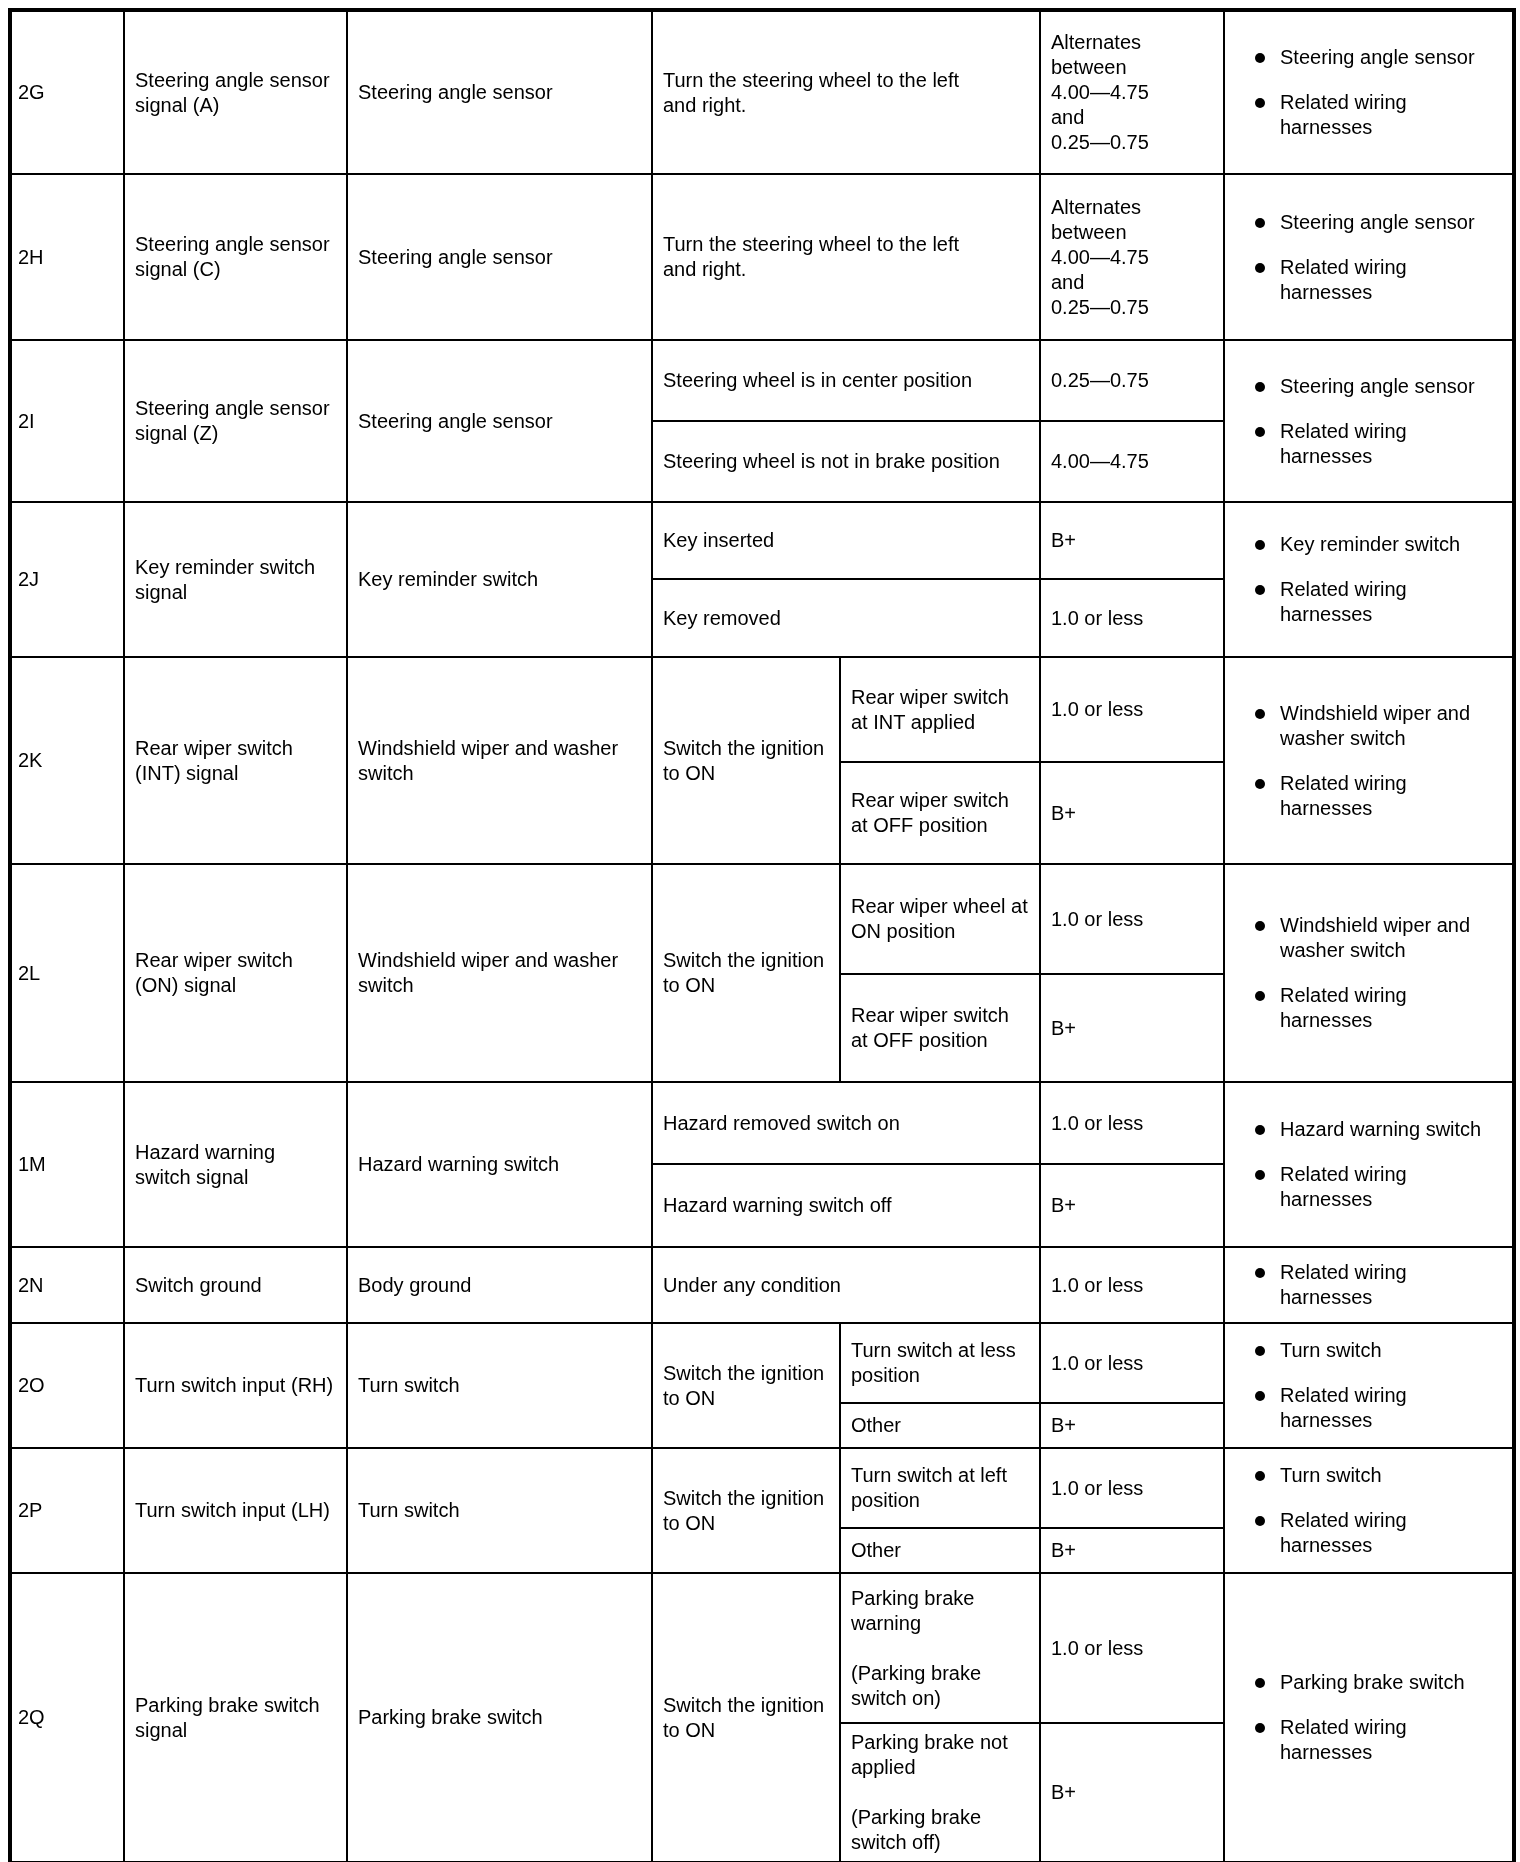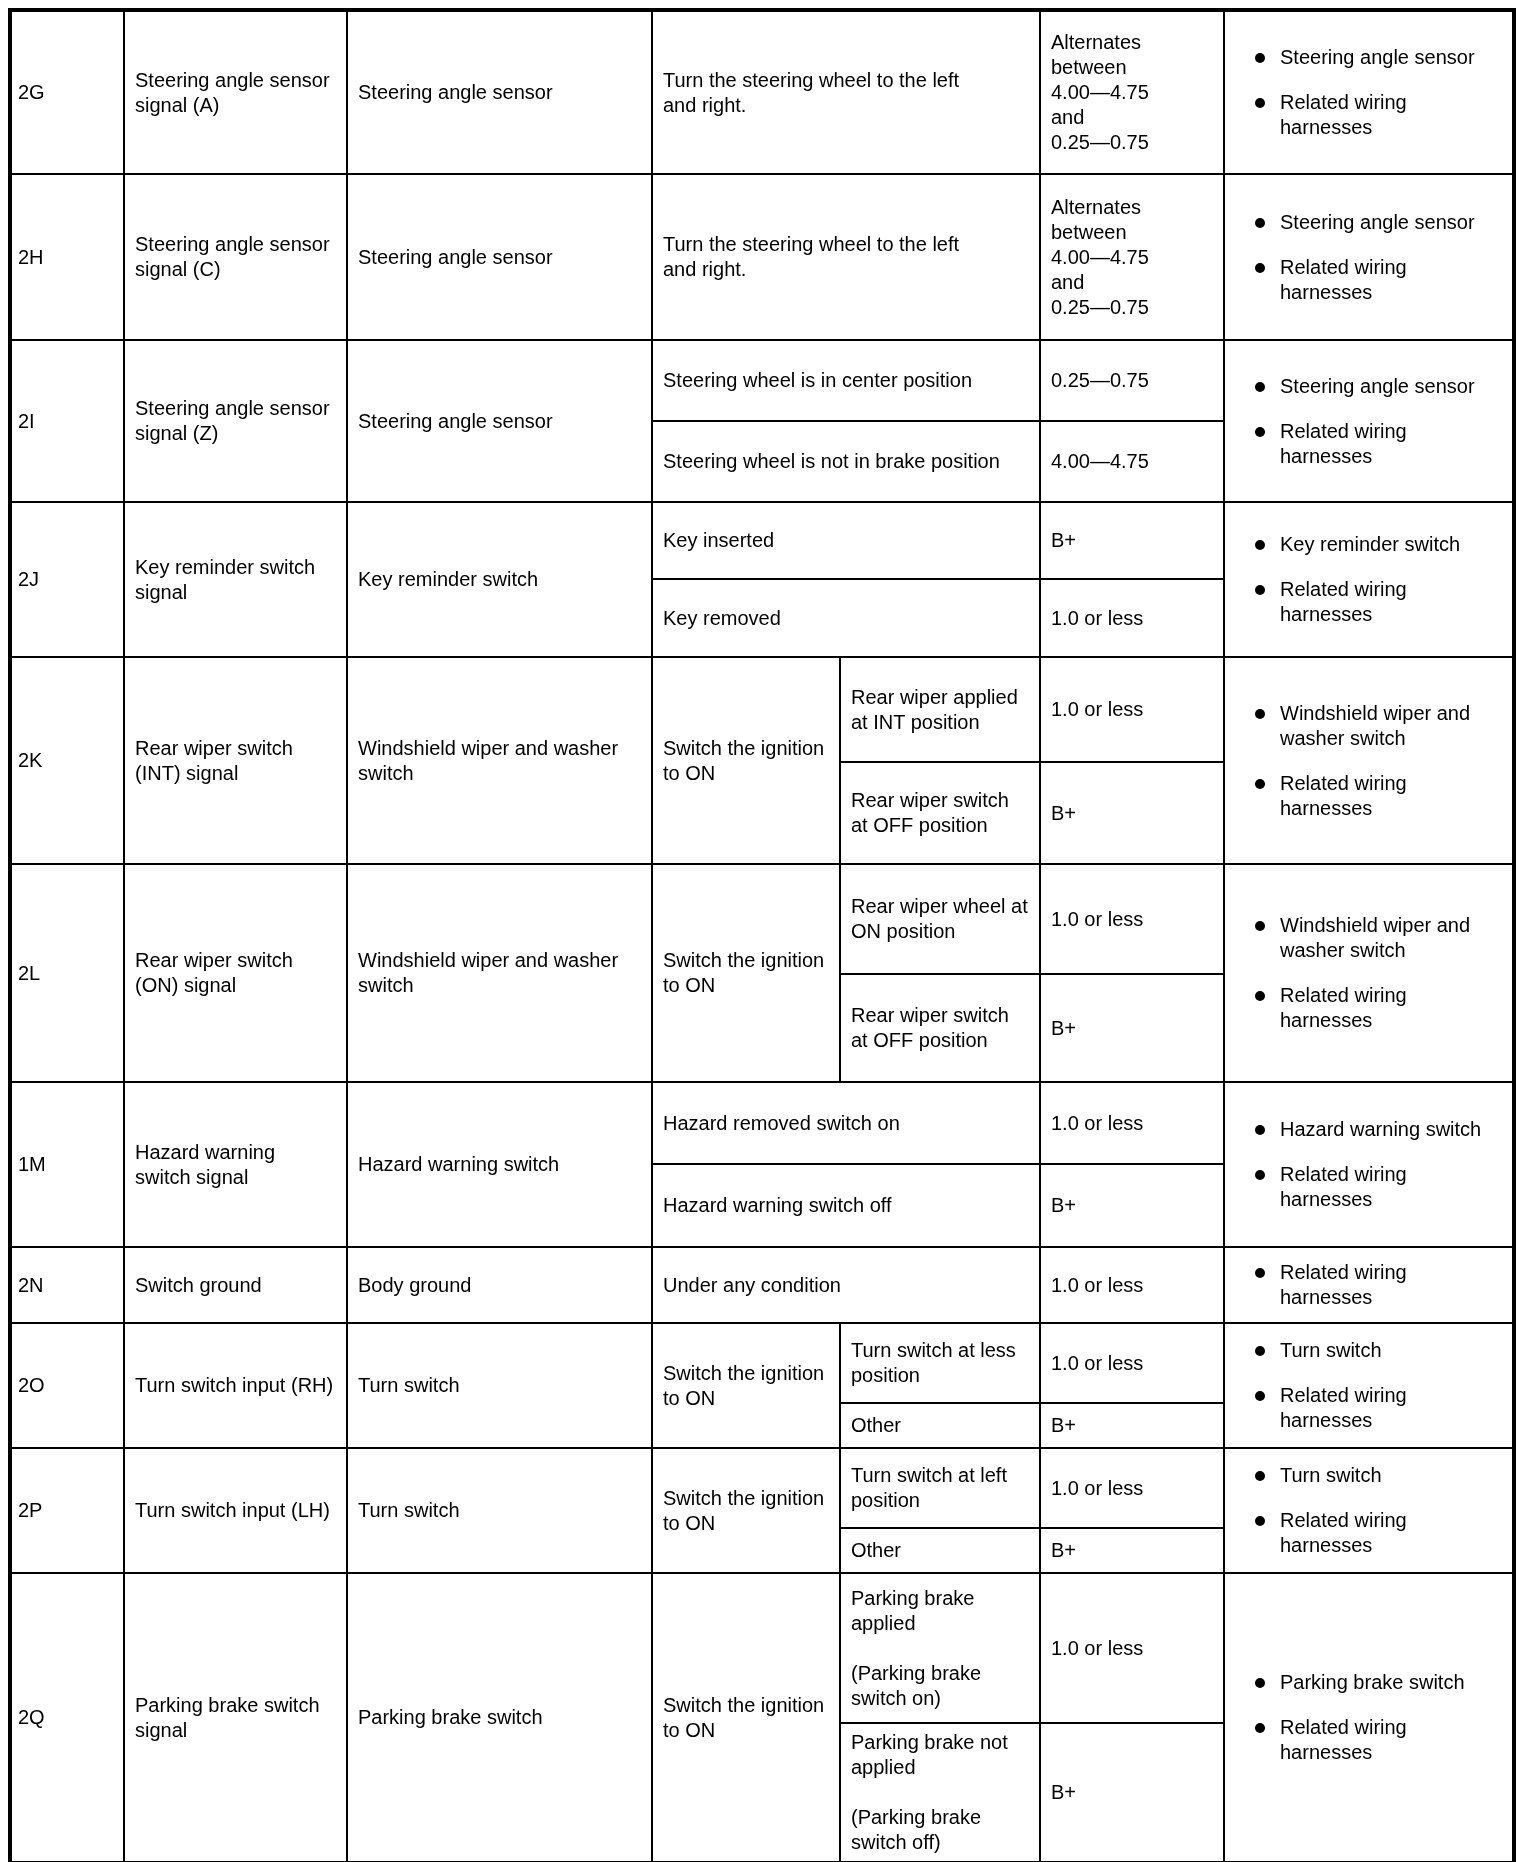--- a/index.html
+++ b/index.html
@@ -153,21 +153,21 @@
   <tr style="height:78px">
     <td class="cond" colspan="2">Key removed</td>
     <td class="val">1.0 or less</td>
   </tr>
 
   <tr style="height:105px">
     <td class="term" rowspan="2">2K</td>
     <td class="signal" rowspan="2">Rear wiper switch (INT) signal</td>
     <td class="comp" rowspan="2">Windshield wiper and washer switch</td>
     <td class="cond-main" rowspan="2">Switch the ignition to ON</td>
-    <td class="cond-sub">Rear wiper applied at INT position</td>
+    <td class="cond-sub">Rear wiper switch at INT applied</td>
     <td class="val">1.0 or less</td>
     <td class="causes" rowspan="2">
       <div class="cause">
               <span class="bullet"></span>
               <span class="cause-text">Windshield wiper and washer switch</span>
             </div>
       <div class="cause">
               <span class="bullet"></span>
               <span class="cause-text">Related wiring harnesses</span>
             </div>
@@ -281,21 +281,21 @@
   <tr style="height:45px">
     <td class="cond-sub">Other</td>
     <td class="val">B+</td>
   </tr>
 
   <tr style="height:150px">
     <td class="term" rowspan="2">2Q</td>
     <td class="signal" rowspan="2">Parking brake switch signal</td>
     <td class="comp" rowspan="2">Parking brake switch</td>
     <td class="cond-main" rowspan="2">Switch the ignition to ON</td>
-    <td class="cond-sub">Parking brake applied
+    <td class="cond-sub">Parking brake warning
 
 (Parking brake switch on)</td>
     <td class="val">1.0 or less</td>
     <td class="causes" rowspan="2">
       <div class="cause">
               <span class="bullet"></span>
               <span class="cause-text">Parking brake switch</span>
             </div>
       <div class="cause">
               <span class="bullet"></span>

